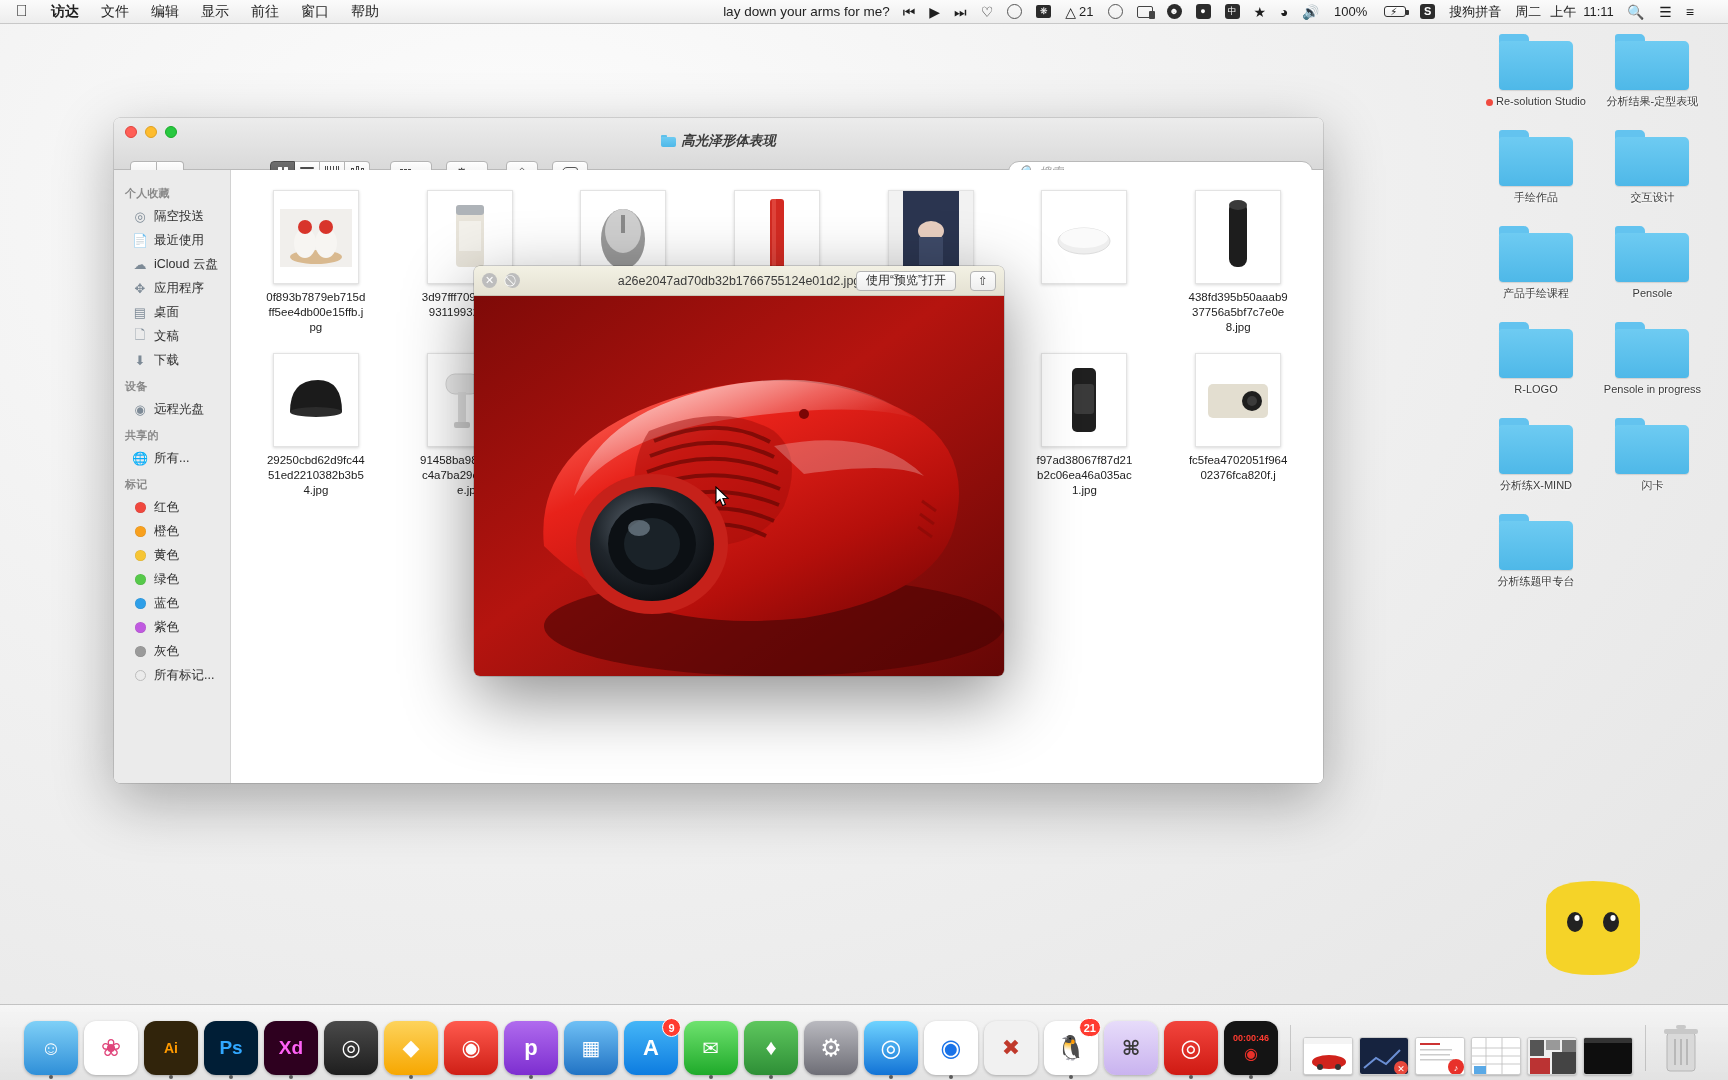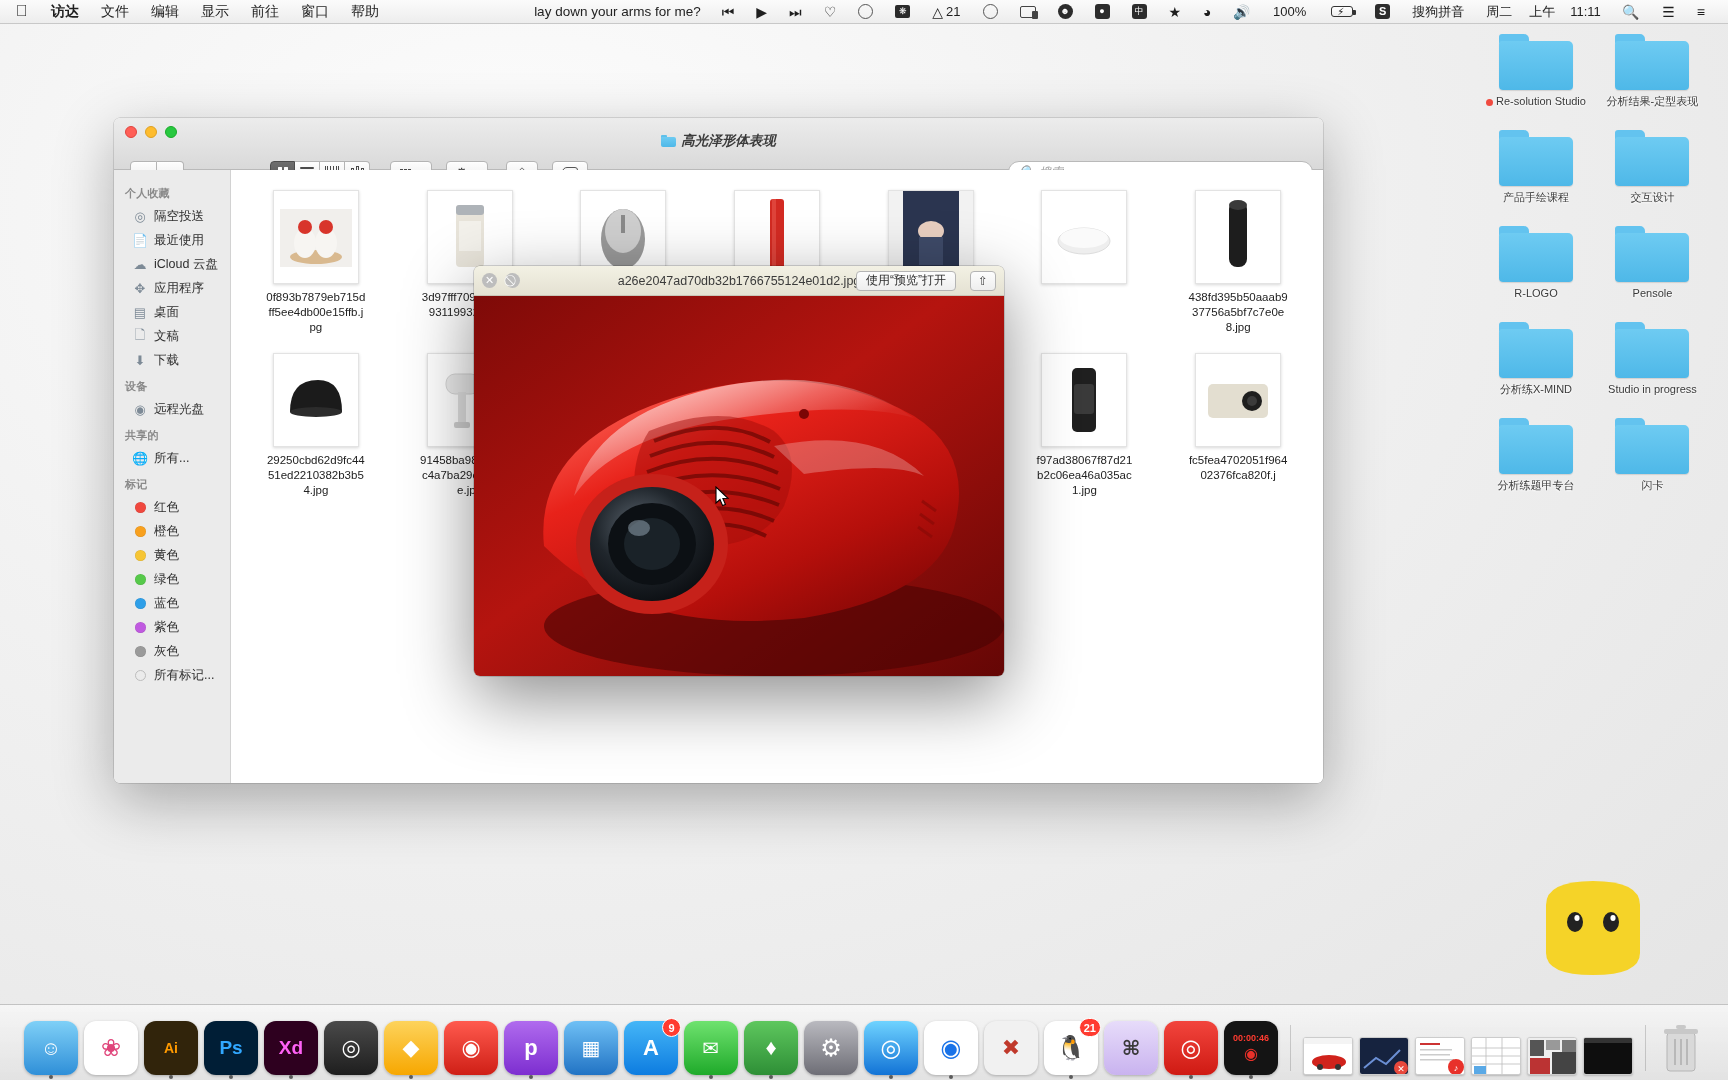--- a/index.html
+++ b/index.html
@@ -24,21 +24,21 @@
     background:linear-gradient(#fbfbfb,#ededed);
     border-bottom:1px solid #c8c8c8;
     display:flex; align-items:center;
     font-size:14px; color:#1e1e1e;
     z-index:500;
   }
   .mb-left{ display:flex; align-items:center; gap:0; padding-left:14px; }
   .mb-apple{ font-size:16px; padding:0 12px 2px 2px; line-height:1; }
   .mb-item{ padding:2px 11px; border-radius:3px; white-space:nowrap; }
   .mb-item.bold{ font-weight:bold; }
-  .mb-right{ margin-left:auto; display:flex; align-items:center; gap:8px; padding-right:16px; }
+  .mb-right{ margin-left:auto; display:flex; align-items:center; gap:0; padding-right:27px; }
   .mb-r{ padding:0 7px; display:flex; align-items:center; white-space:nowrap; font-size:13px;}
   .mb-track{ font-size:13.5px; padding-right:6px; color:#222;}
   .gl{ font-size:14px; line-height:1; }
   .ico-box{
     display:inline-block; width:15px; height:13px; background:#2a2a2a;
     border-radius:2px; color:#fff; font-size:9px; text-align:center; line-height:13px;
   }
   .ico-cc{
     display:inline-block;width:15px;height:15px;border:1.6px solid #555;border-radius:50%;
   }
@@ -365,20 +365,27 @@
             <div class="tab"></div>
             <div class="body"></div>
           </div>
         <div class="dlabel"><span class="dot-tag"></span><span>Re-solution Studio</span></div>
       </div>
       <div class="dicon">
         <div class="folder">
             <div class="tab"></div>
             <div class="body"></div>
           </div>
+        <div class="dlabel">手绘作品</div>
+      </div>
+      <div class="dicon">
+        <div class="folder">
+            <div class="tab"></div>
+            <div class="body"></div>
+          </div>
         <div class="dlabel">产品手绘课程</div>
       </div>
       <div class="dicon">
         <div class="folder">
             <div class="tab"></div>
             <div class="body"></div>
           </div>
         <div class="dlabel">R-LOGO</div>
       </div>
       <div class="dicon">
@@ -416,21 +423,21 @@
             <div class="tab"></div>
             <div class="body"></div>
           </div>
         <div class="dlabel">Pensole</div>
       </div>
       <div class="dicon">
         <div class="folder">
             <div class="tab"></div>
             <div class="body"></div>
           </div>
-        <div class="dlabel">Studio in progress</div>
+        <div class="dlabel">Pensole in progress</div>
       </div>
       <div class="dicon">
         <div class="folder">
             <div class="tab"></div>
             <div class="body"></div>
           </div>
         <div class="dlabel">闪卡</div>
       </div>
     </div>
   </div>

